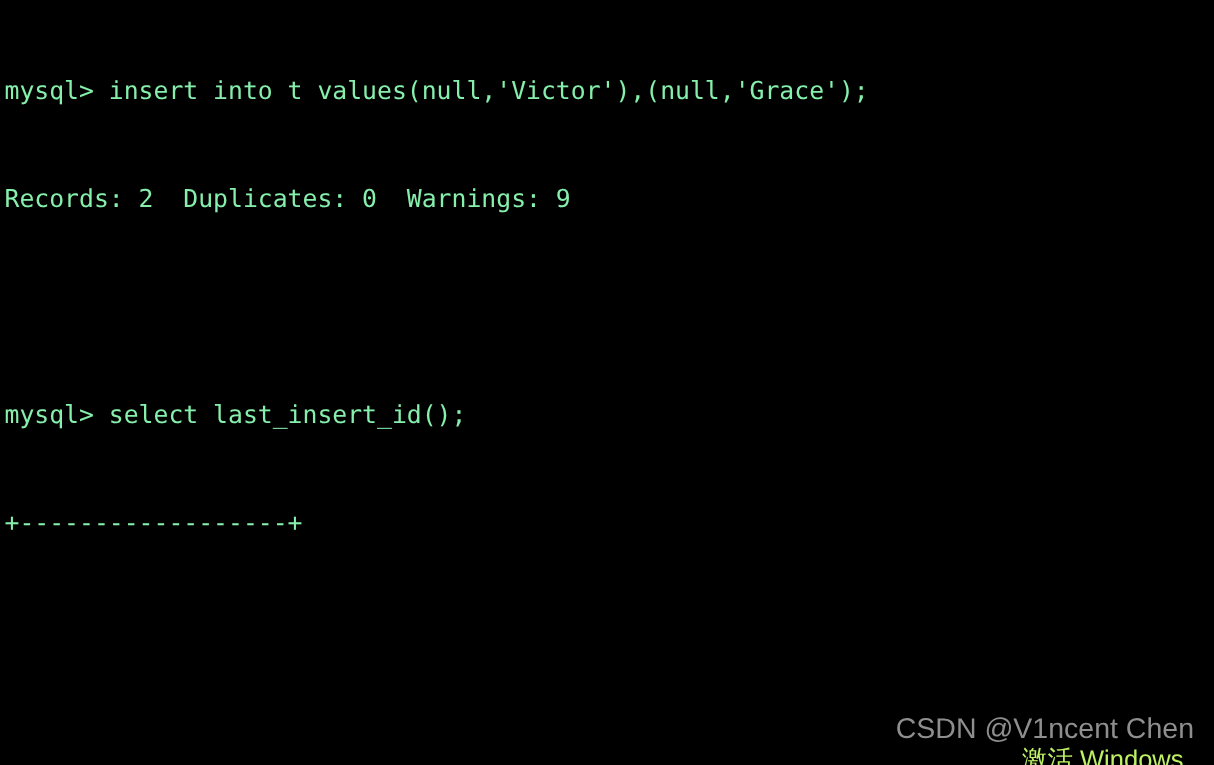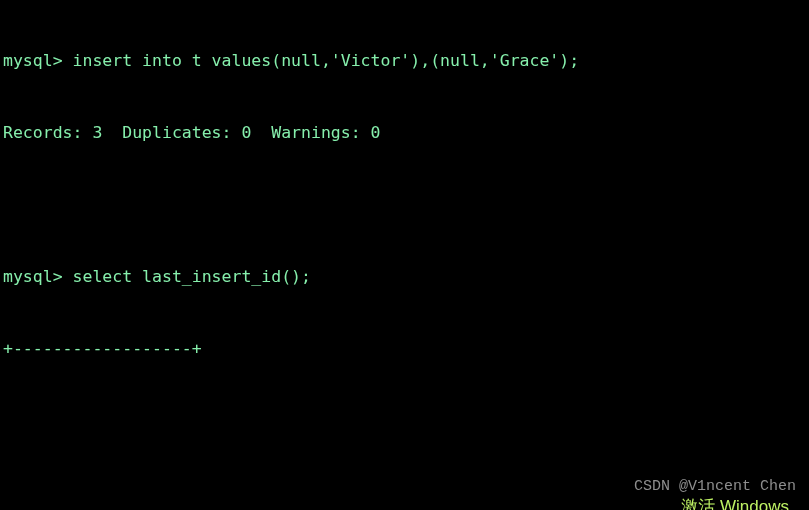--- a/index.html
+++ b/index.html
@@ -36,22 +36,22 @@
     height: 24px;
     white-space: pre;
   }
   .line.blank {
     height: 24px;
   }
   #watermark-csdn {
     position: absolute;
     right: 13px;
     top: 478px;
-    font-family: Liberation Mono, monospace;
-    font-size: 15px;
+    font-family: Liberation Sans, sans-serif;
+    font-size: 19px;
     line-height: 18px;
     color: #8e8e8e;
     white-space: nowrap;
   }
   #watermark-windows {
     position: absolute;
     right: 20px;
     top: 497px;
     font-family: "Liberation Sans", "DejaVu Sans", sans-serif;
     font-size: 17px;
@@ -62,21 +62,21 @@
     height: 13px;
   }
 </style>
 </head>
 <body>
 
 <div id="screen">
 
   <div id="console">
     <span class="line">mysql&gt; insert into t values(null,'Victor'),(null,'Grace');</span>
-    <span class="line">Records: 3  Duplicates: 0  Warnings: 0</span>
+    <span class="line">Records: 2  Duplicates: 0  Warnings: 9</span>
     <span class="line blank"></span>
     <span class="line">mysql&gt; select last_insert_id();</span>
     <span class="line">+------------------+</span>
     
     
     
     
     
     
     

